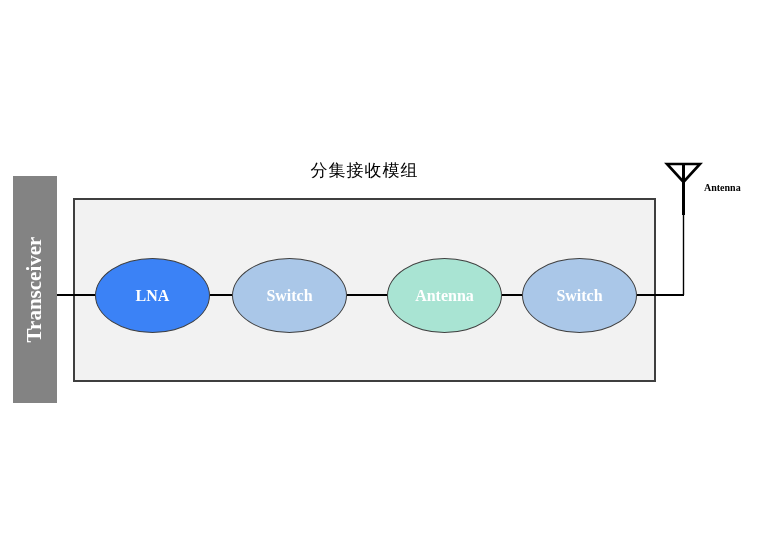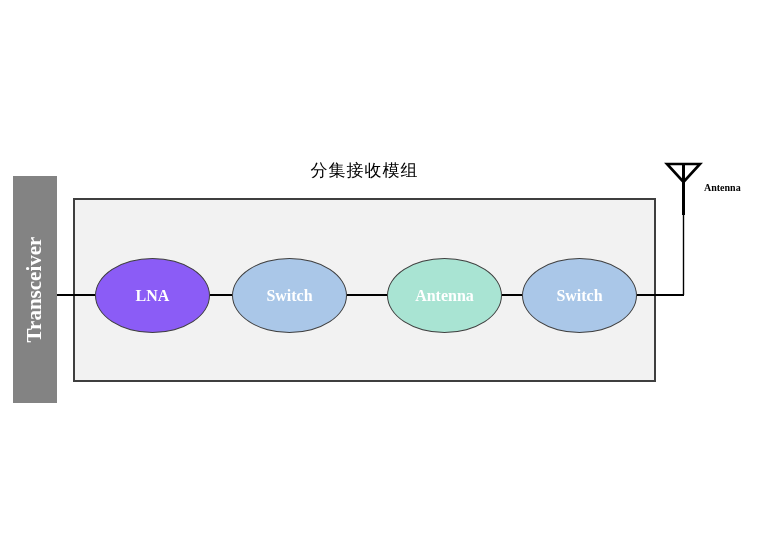--- a/index.html
+++ b/index.html
@@ -79,21 +79,21 @@
   </div>
 
   <div class="abs module-box" style="background-color: rgb(242, 242, 242);"></div>
 
   <div class="abs connector conn-1" style="background-color: rgb(0, 0, 0);"></div>
   <div class="abs connector conn-2" style="background-color: rgb(0, 0, 0);"></div>
   <div class="abs connector conn-3" style="background-color: rgb(0, 0, 0);"></div>
   <div class="abs connector conn-4" style="background-color: rgb(0, 0, 0);"></div>
   <div class="abs connector conn-5" style="background-color: rgb(0, 0, 0);"></div>
 
-  <div class="abs node node-1" style="background-color: #8b5cf6;">LNA</div>
+  <div class="abs node node-1" style="background-color: #3b82f6;">LNA</div>
   <div class="abs node node-2" style="background-color: rgb(170, 199, 232);">Switch</div>
   <div class="abs node node-3" style="background-color: rgb(169, 228, 211);">Antenna</div>
   <div class="abs node node-4" style="background-color: rgb(170, 199, 232);">Switch</div>
 
   <svg class="abs antenna-svg" viewBox="0 0 50 135">
     <polygon points="7,3 40,3 23.5,21" fill="#ffffff" stroke="#000000" stroke-width="2.6"></polygon>
     <line x1="23.5" y1="3" x2="23.5" y2="54" stroke="#000000" stroke-width="3"></line>
     <line x1="23.5" y1="54" x2="23.5" y2="134" stroke="#000000" stroke-width="1.4"></line>
   </svg>
 

